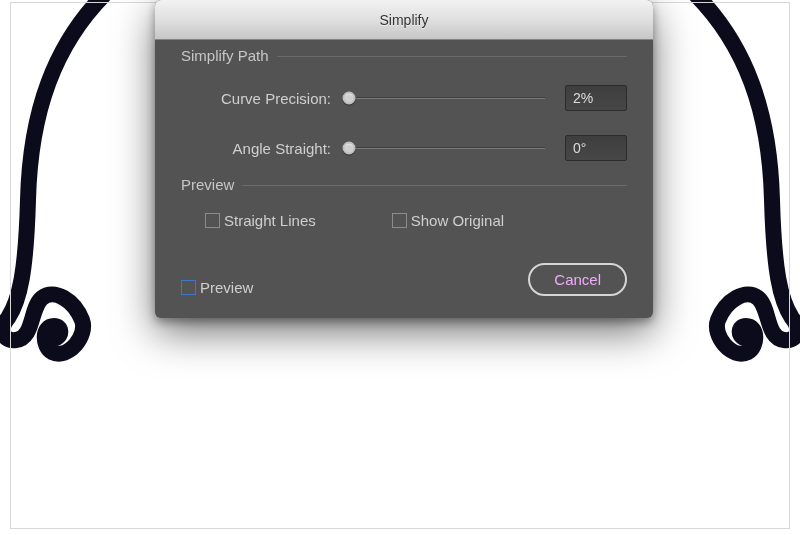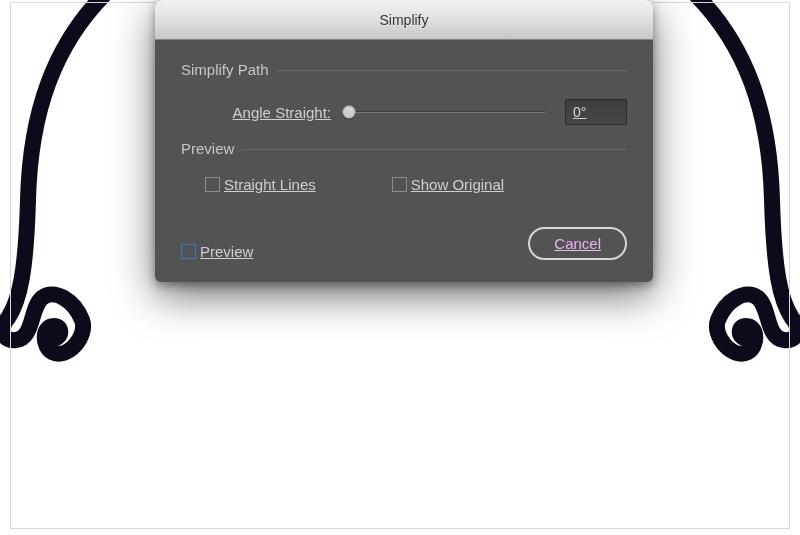--- a/index.html
+++ b/index.html
@@ -49,22 +49,21 @@
       background: linear-gradient(to bottom, #f2f2f2 0%, #e0e0e0 50%, #c6c6c6 100%);
       border-bottom: 1px solid #838383;
       display: flex;
       align-items: center;
       justify-content: center;
       color: #323232;
       text-shadow: 0 1px 0 rgba(255,255,255,.6);
       font-size: 14px;
     }
     .dialog-body {
-      padding: 16px 20px 22px 20px;
-      text-decoration: underline;
+      padding: 2px 20px 22px 20px;
     }
     .section {
       border-top: 1px solid #6a6a6a;
       margin: 14px 6px 0 6px;
       padding-top: 0;
       position: relative;
     }
     .section-title {
       position: relative;
       top: -10px;
@@ -182,20 +181,28 @@
 
 <div class="dialog">
   <div class="titlebar">
     <span>Simplify</span>
   </div>
   <div class="dialog-body">
 
     <div class="section">
       <span class="section-title">Simplify Path</span>
 
+      <div class="row">
+        <div class="row-label">Curve Precision:</div>
+        <div class="slider-wrap">
+          <div class="slider-track"></div>
+          <div class="slider-thumb"></div>
+        </div>
+        <div class="value-box">2%</div>
+      </div>
 
       <div class="row">
         <div class="row-label">Angle Straight:</div>
         <div class="slider-wrap">
           <div class="slider-track"></div>
           <div class="slider-thumb"></div>
         </div>
         <div class="value-box">0°</div>
       </div>
     </div>

